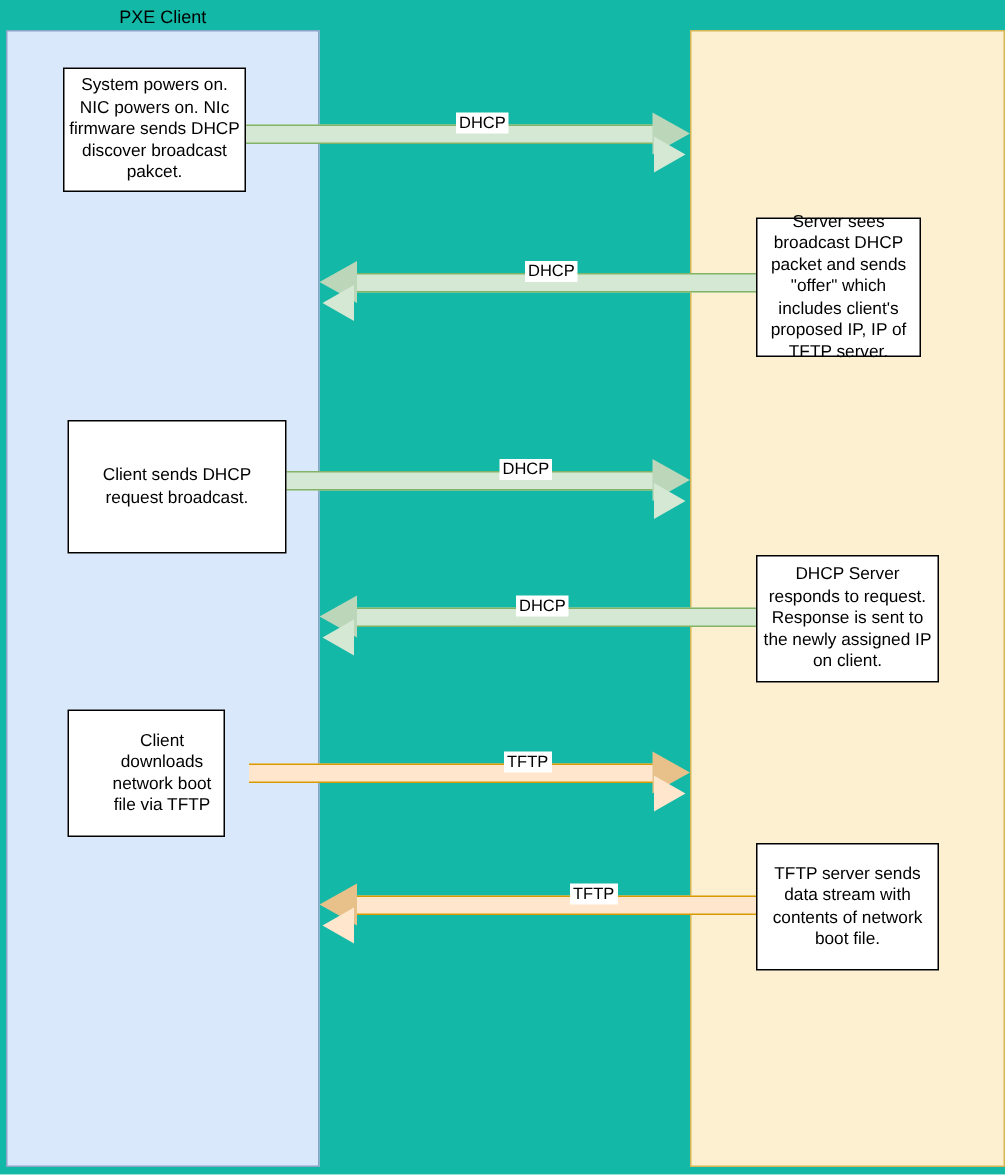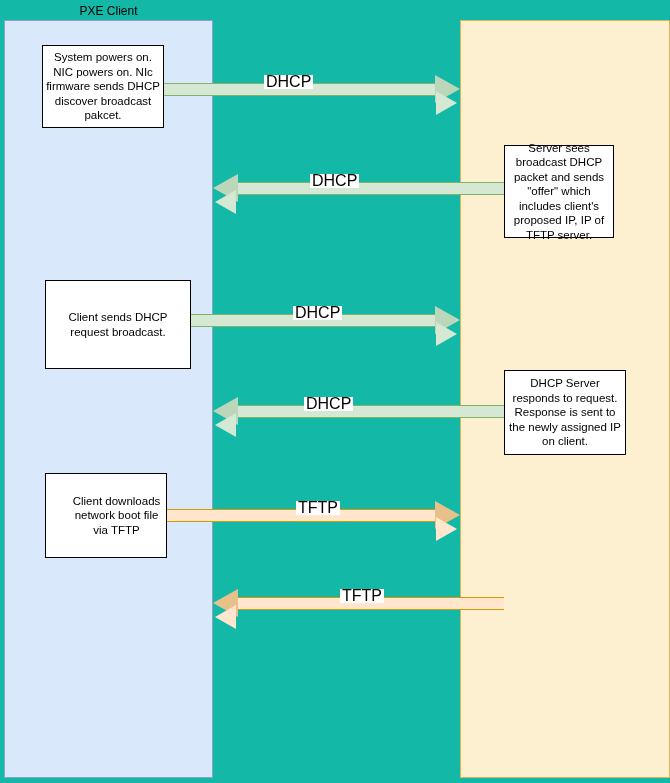--- a/index.html
+++ b/index.html
@@ -104,27 +104,28 @@
     width: 0; height: 0;
     border-top: 12.6px solid transparent;
     border-bottom: 12.6px solid transparent;
     top: 1.9px; left: 2.2px;
   }
   .arrow.left.green .head-inner { border-right: 21.8px solid #d5e8d4; }
   .arrow.left.orange .head-inner { border-right: 21.8px solid #ffe6cc; }
 
   .arrow-label {
     position: absolute;
-    font-size: 16px;
+    font-size: 11px;
     line-height: 14px;
     color: #000000;
     background: #ffffff;
     padding: 0 2px;
     white-space: nowrap;
     top: 7px;
+    margin-left: 40px;
   }
 </style>
 </head>
 <body>
 
 <div id="canvas">
 
   <div class="lane-title" style="left:4px; top:3px; width:209px;">PXE Client</div>
   <div class="lane-title" style="left:460px; top:3px; width:210px;margin-top:28px;">PXE Server</div>
 
@@ -188,19 +189,22 @@
   </div>
 
   <div class="node" style="left:45px; top:280px; width:146px; height:89px;">
     <span>Client sends DHCP request broadcast.</span>
   </div>
 
   <div class="node" style="left:504px; top:370px; width:122px; height:85px;">
     <span>DHCP Server responds to request. Response is sent to the newly assigned IP on client.</span>
   </div>
 
-  <div class="node" style="left:45px; top:473px; width:122px; height:85px;padding-left:23px;">
+  <div class="node" style="left:45px; top:473px; width:105px; height:85px;padding-left:23px;">
     <span>Client downloads network boot file via TFTP</span>
   </div>
 
+  <div class="node" style="left:504px; top:562px; width:122px; height:85px;">
+    <span>TFTP server sends data stream with contents of network boot file.</span>
+  </div>
 
 
 </div>
 
 </body></html>

